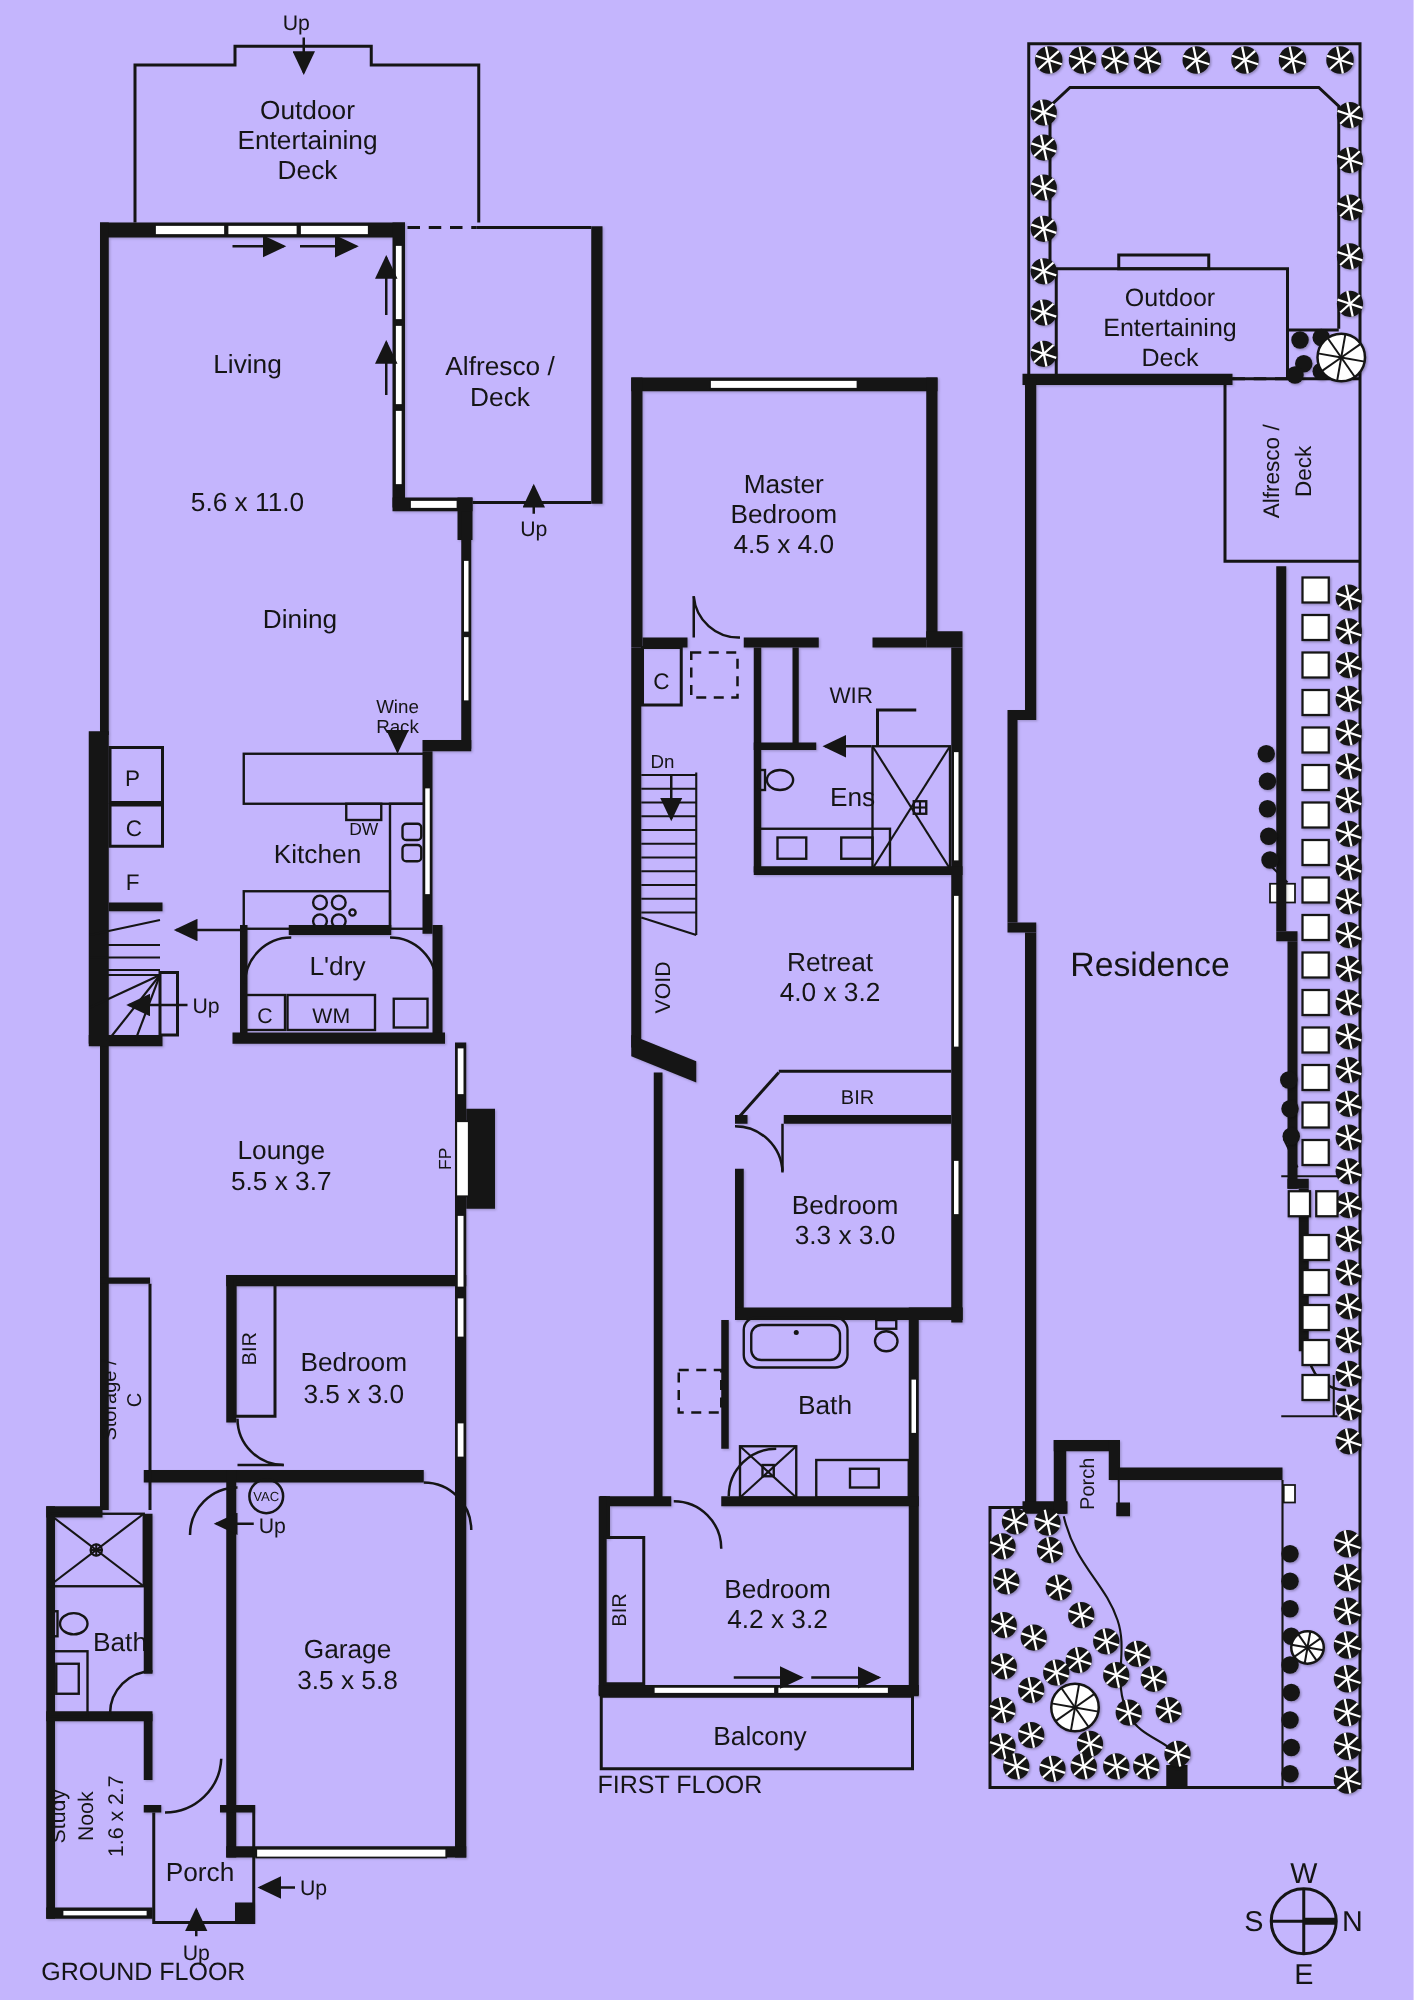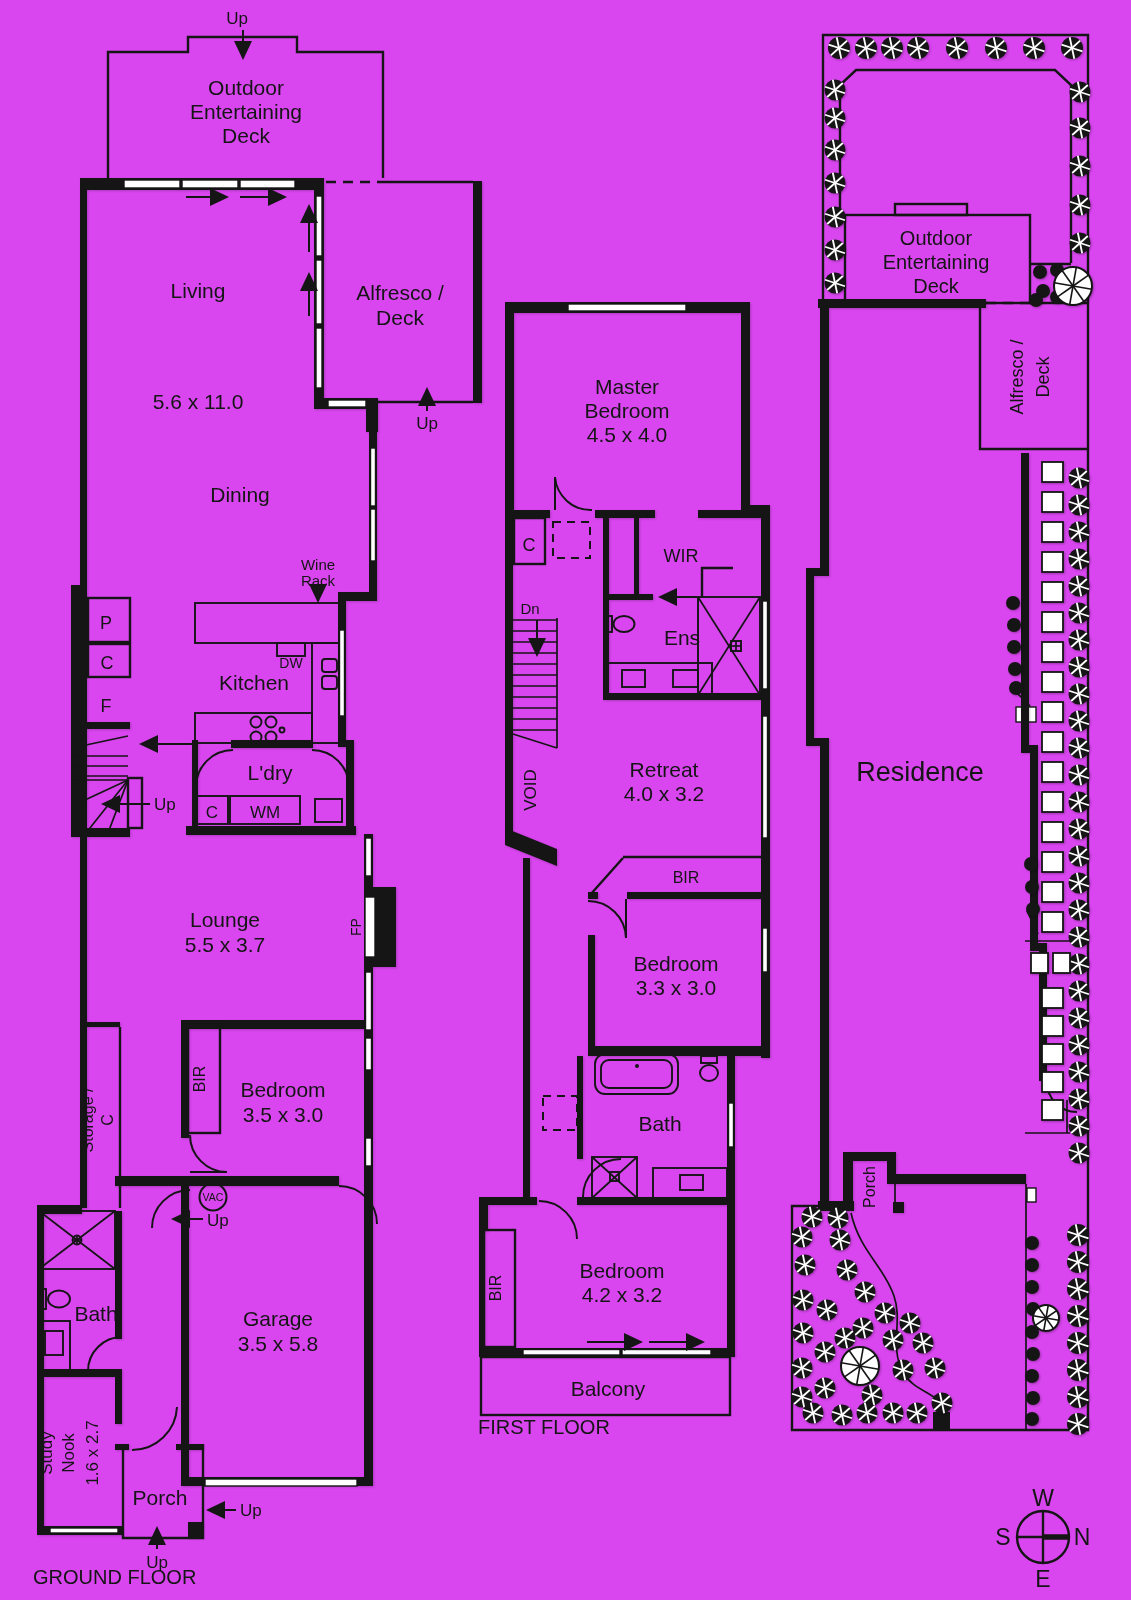--- a/index.html
+++ b/index.html
@@ -1,16 +1,16 @@
 <!DOCTYPE html>
 <html><head>
 <meta charset="utf-8">
 <style>
   html,body{margin:0;padding:0;background:#fff}
-  .page{width:1131px;height:1600px;position:relative;background:#d946ef;overflow:hidden}
+  .page{width:1131px;height:1600px;position:relative;background:#c4b5fd;overflow:hidden}
   svg{display:block}
   .wall{fill:#151515}
   .thin{fill:none;stroke:#151515;stroke-width:2.4}
   .thin2{fill:none;stroke:#151515;stroke-width:1.7}
   .win{fill:#fff;stroke:#151515;stroke-width:1.4}
   .door{fill:none;stroke:#151515;stroke-width:2}
   .fix{fill:none;stroke:#151515;stroke-width:1.9}
   .arrow{fill:none;stroke:#151515;stroke-width:2;marker-end:url(#ah)}
   .dash{fill:none;stroke:#151515;stroke-width:2.3;stroke-dasharray:10 7}
   .dashbox{fill:none;stroke:#151515;stroke-width:2;stroke-dasharray:8 6}

